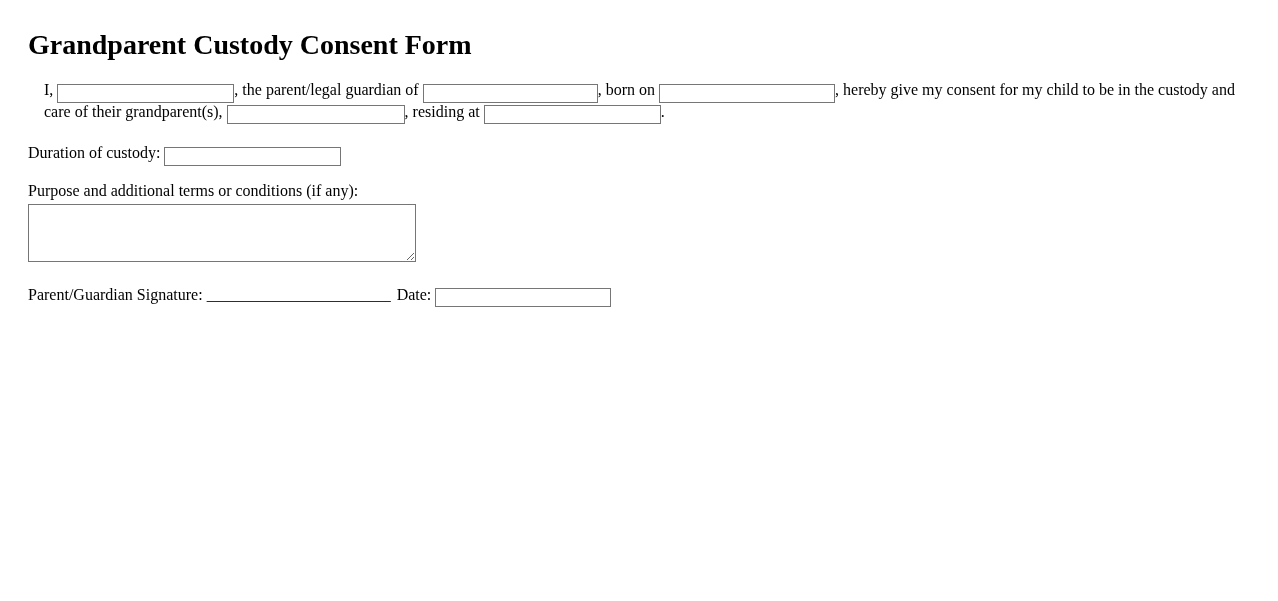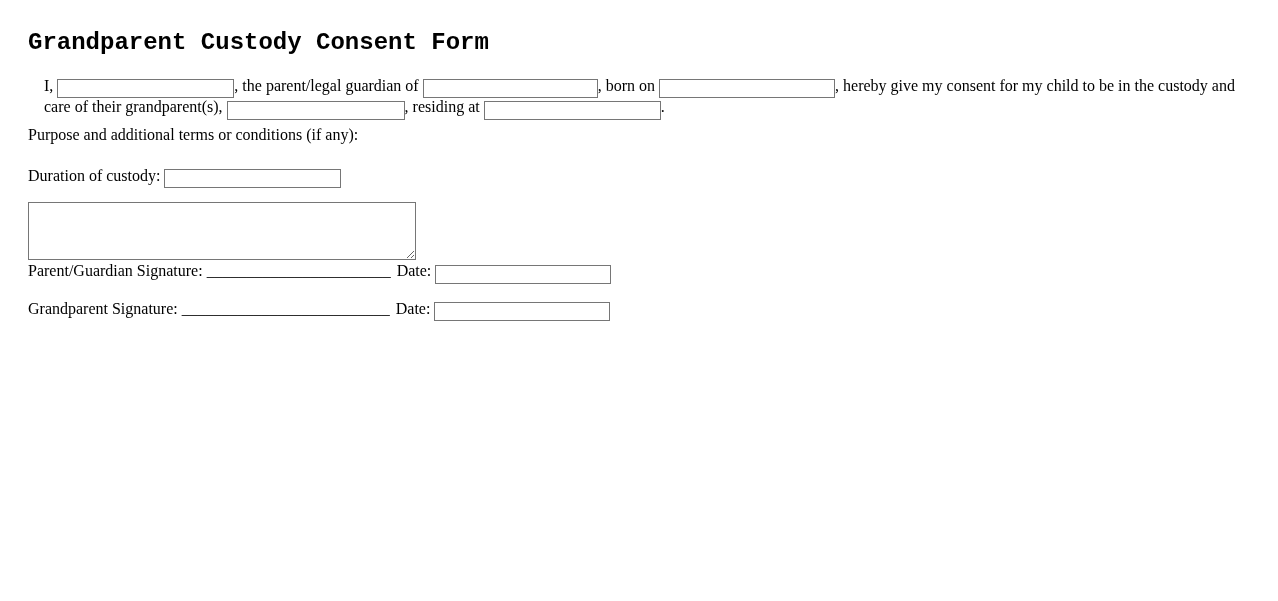--- a/index.html
+++ b/index.html
@@ -13,22 +13,22 @@
     font-family: "Liberation Serif", "DejaVu Serif", serif;
     font-size: 16px;
     color: #000000;
     overflow: hidden;
   }
   .page {
     padding: 8px 28px 0 28px;
     box-sizing: border-box;
   }
   h1.form-title {
-    font-family: Liberation Mono, monospace;
-    font-size: 24px;
+    font-family: Liberation Serif, serif;
+    font-size: 28px;
     font-weight: bold;
     margin: 21px 0 18px 0;
     line-height: 1.15;
     letter-spacing: 0;
   }
   .consent-paragraph {
     margin: 0 0 6px 16px;
     line-height: 21px;
     max-width: 1196px;
     font-size: 16px;
@@ -75,40 +75,39 @@
     box-sizing: border-box;
     border: 1px solid #767676;
     background: #ffffff;
     color: #000000;
     padding: 2px;
     margin: 0;
     display: block;
     resize: both;
     overflow: auto;
   }
-  .row-sign1 { margin-bottom: 16px; }
+  .row-sign1 { margin-top: 22px; margin-bottom: 16px; }
   .row-sign2 { margin-bottom: 0; }
   .sig-line {
     font-family: "Liberation Serif", "DejaVu Serif", serif;
     letter-spacing: 0;
   }
   .gap-sm { display: inline-block; width: 6px; }
 </style>
 </head>
 <body>
 
 <div class="page">
 
   <h1 class="form-title">Grandparent Custody Consent Form</h1>
 
   <p class="consent-paragraph"><span class="txt">I,</span> <input class="fld w-name" type="text" value="" style=""><span class="txt">, the parent/legal guardian of</span> <input class="fld w-child" type="text" value="" style=""><span class="txt">, born on</span> <input class="fld w-dob" type="text" value="" style=""><span class="txt">, hereby give my consent for my child to be in the custody and care of their grandparent(s),</span> <input class="fld w-gp" type="text" value="" style=""><span class="txt">, residing at</span> <input class="fld w-addr" type="text" value="" style=""><span class="txt">.</span></p>
 
+  <div class="row row-duration"><span class="txt">Duration of custody:</span> <input class="fld w-duration" type="text" value="" style=""></div>
+
   <div class="row row-purpose-label">Purpose and additional terms or conditions (if any):</div>
-
-  <div class="row row-duration"><span class="txt">Duration of custody:</span> <input class="fld w-duration" type="text" value="" style=""></div>
 
   <textarea class="notes" placeholder="" style=""></textarea>
 
   <div class="row row-sign1"><span class="txt">Parent/Guardian Signature:</span> <span class="sig-line">_______________________</span><span class="gap-sm"></span><span class="txt">Date:</span> <input class="fld w-date1" type="text" value="" style=""></div>
 
-  <div class="row row-sign2"><span class="txt">Grandparent Signature:</span> <span class="sig-line">__________________________</span><span class="gap-sm"></span><span class="txt">Date:</span> <input class="fld w-date2" type="text" value="" style=""></div>
 
 </div>
 
 </body></html>

